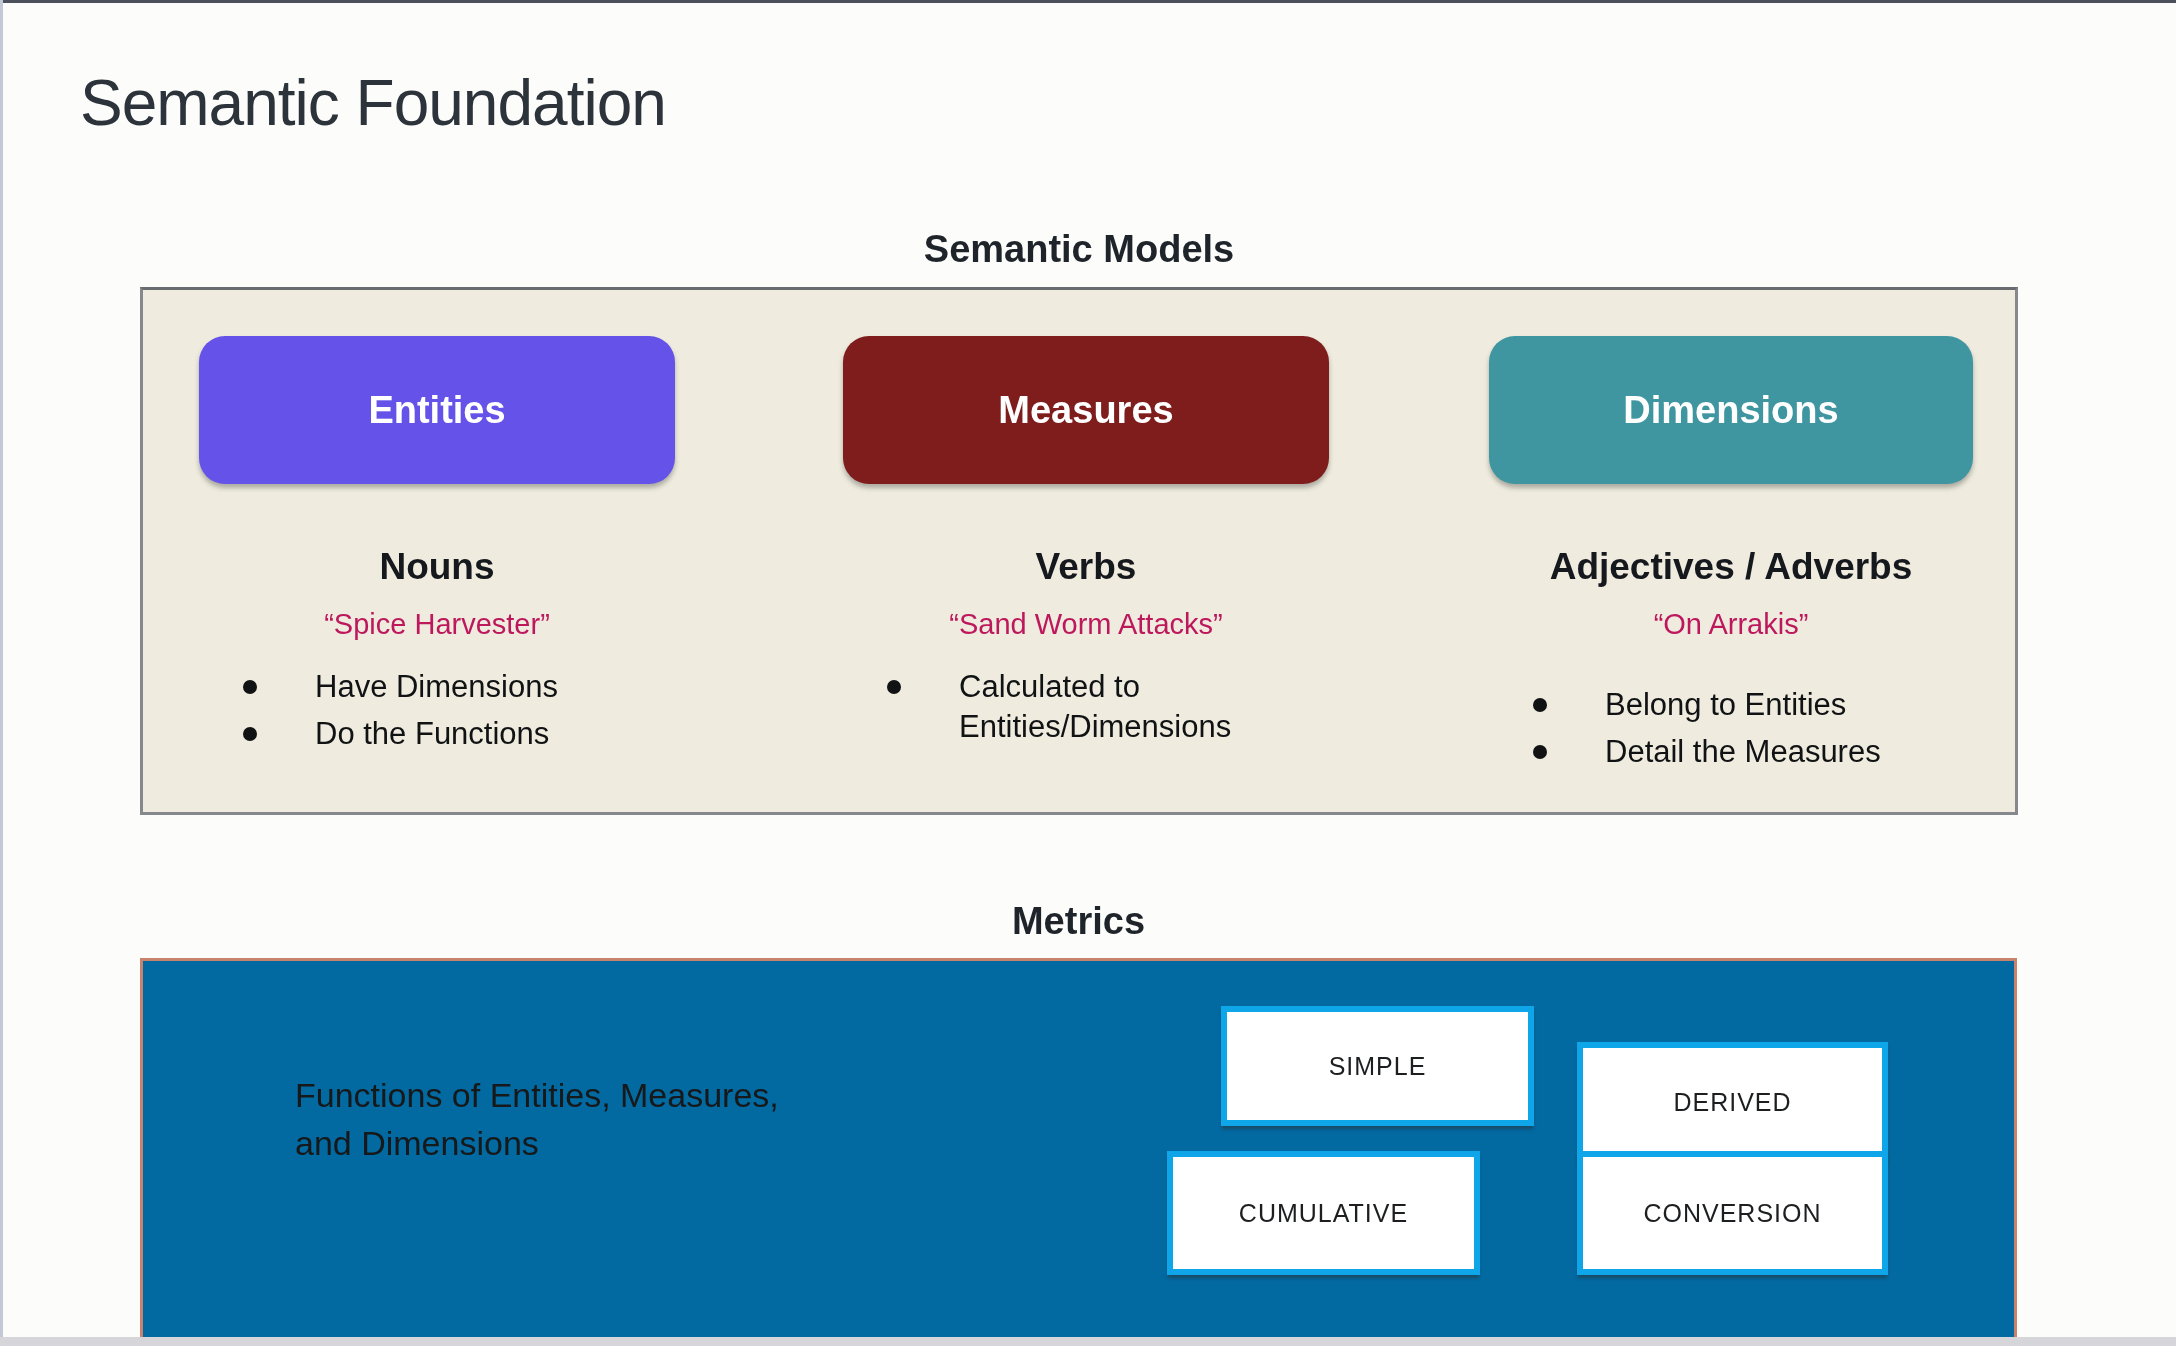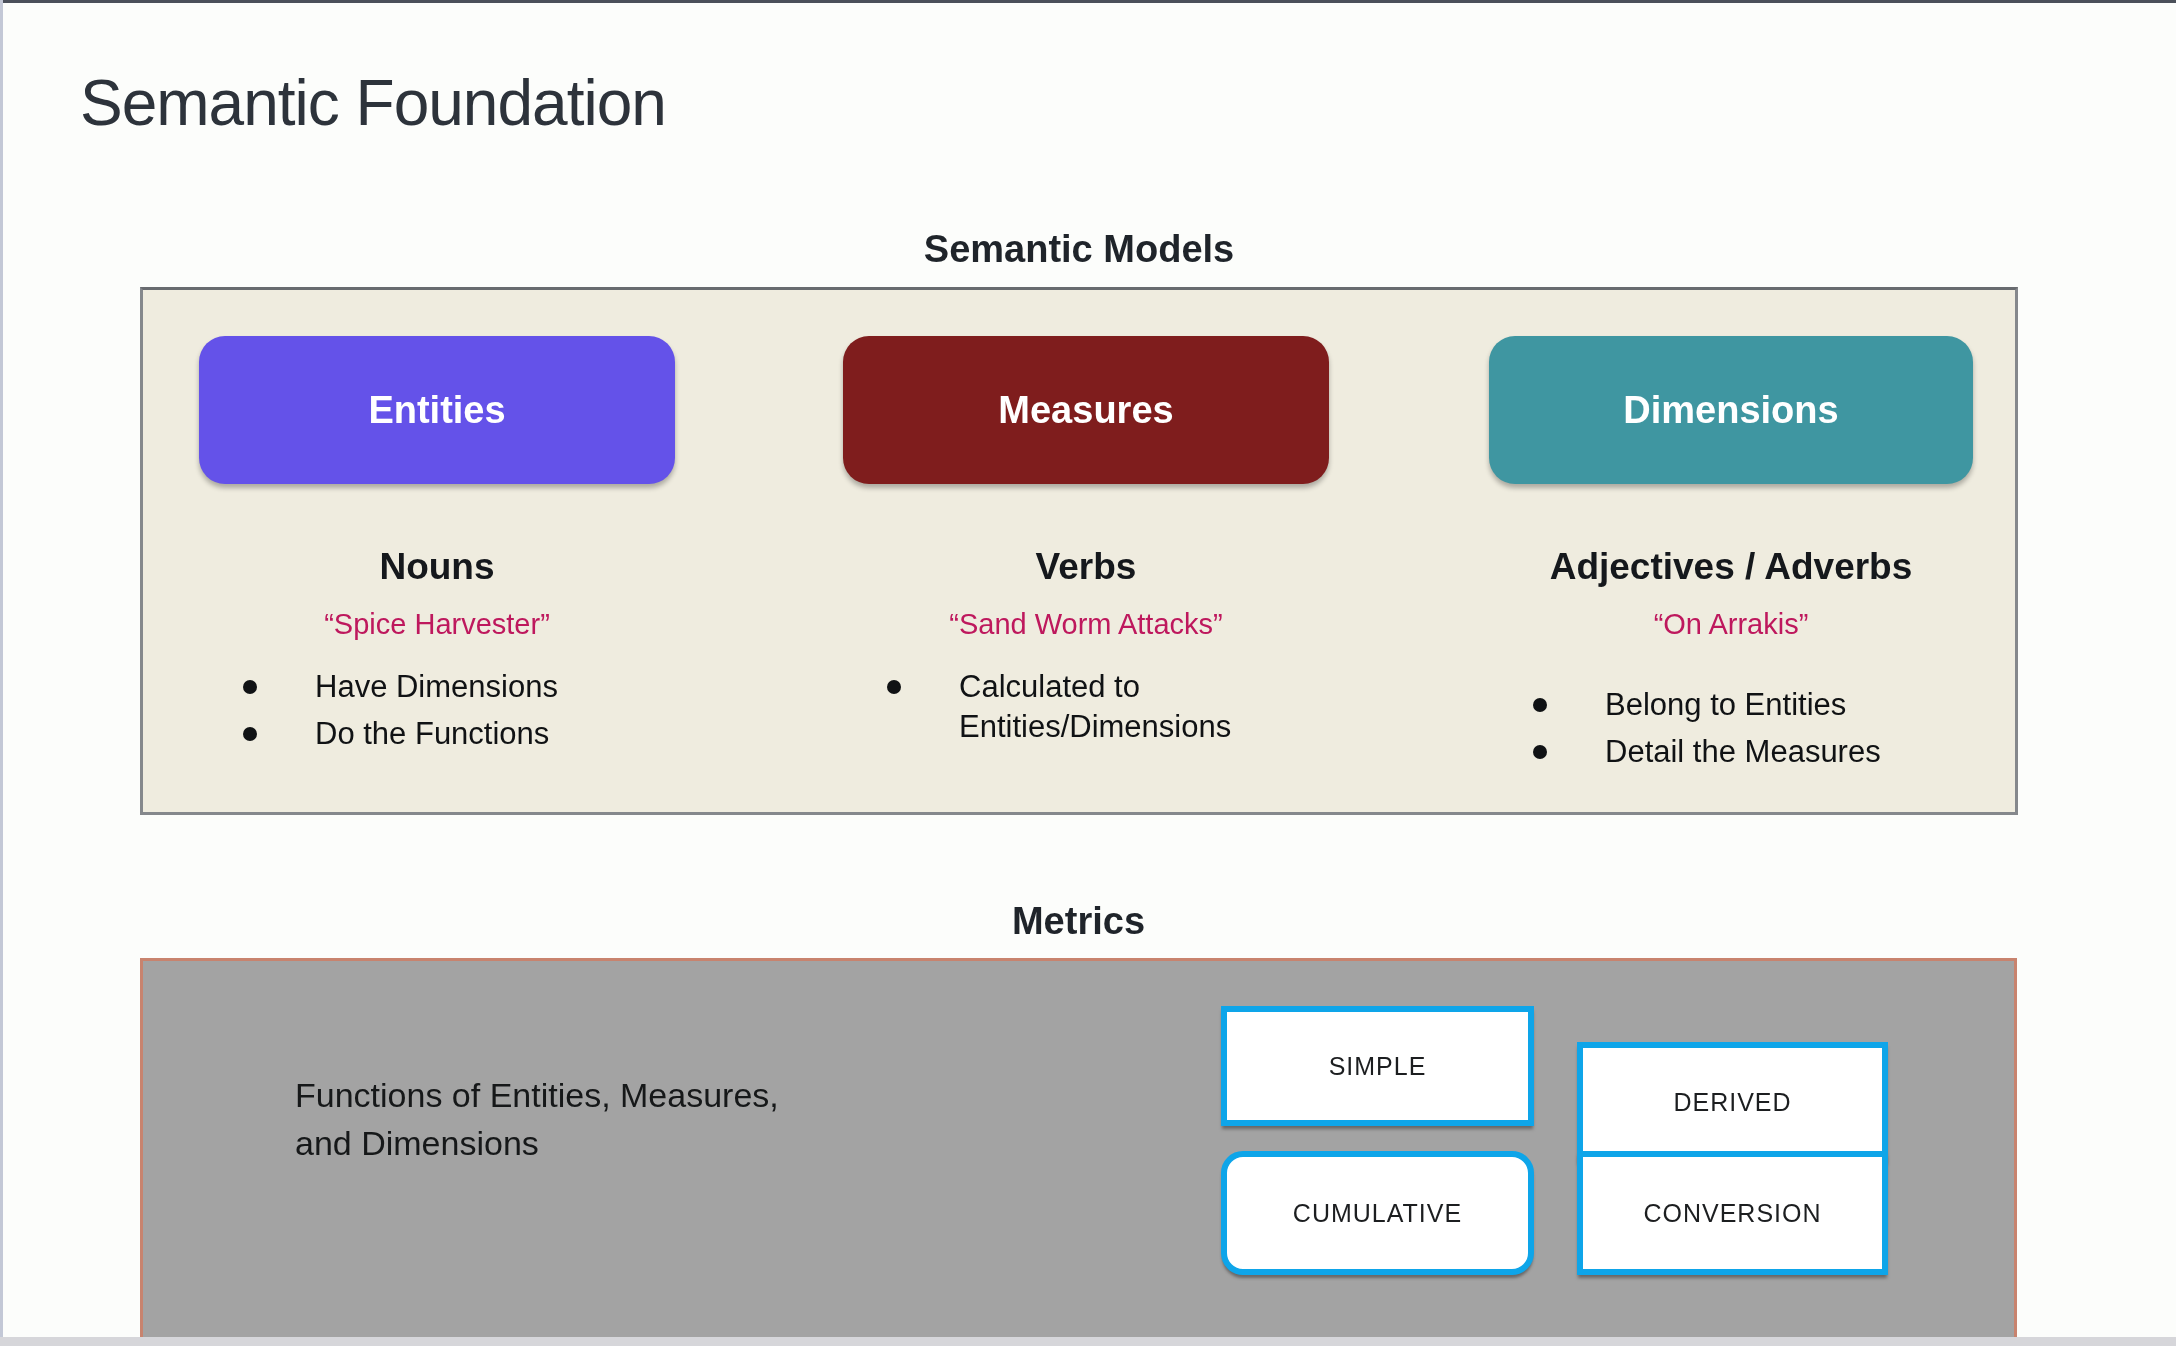--- a/index.html
+++ b/index.html
@@ -62,40 +62,40 @@
   .col-1 .bullet-text { max-width:310px; }
 
   
   .metrics-heading {
     position:absolute; left:140px; top:900px; width:1877px;
     text-align:center; font-size:38px; font-weight:700; color:#1f242a;
   }
 
   .metrics-panel {
     position:absolute; left:140px; top:958px; width:1877px; height:388px;
-    box-sizing:border-box; background:#a3a3a3;
+    box-sizing:border-box; background:#0369a1;
     border:3px solid #c8836e;
   }
 
   .metrics-desc {
     position:absolute; left:152px; top:110px;
     font-size:34px; line-height:1.42; color:#161819;
     white-space:pre-line;
   }
 
   .type-box {
     position:absolute; box-sizing:border-box;
     border:6px solid #0ea5e9; background:#ffffff;
     display:flex; align-items:center; justify-content:center;
     font-size:25px; letter-spacing:1px; color:#1c1e20;
     box-shadow:0 4px 3px -1px rgba(45,45,45,0.5);
   }
   .type-simple     { left:1078px; top:45px;  width:313px; height:120px; }
   .type-derived    { left:1434px; top:61px;  width:311px; height:120px;margin-top:20px; }
-  .type-cumulative { left:1078px; top:190px; width:313px; height:124px;border-radius:22px; }
+  .type-cumulative { left:1024px; top:190px; width:313px; height:124px; }
   .type-conversion { left:1434px; top:190px; width:311px; height:124px; }
 </style>
 </head>
 <body>
 
 <div class="slide">
   <div class="frame-top"></div>
   <div class="frame-left"></div>
 
   <div class="title">Semantic Foundation</div>

